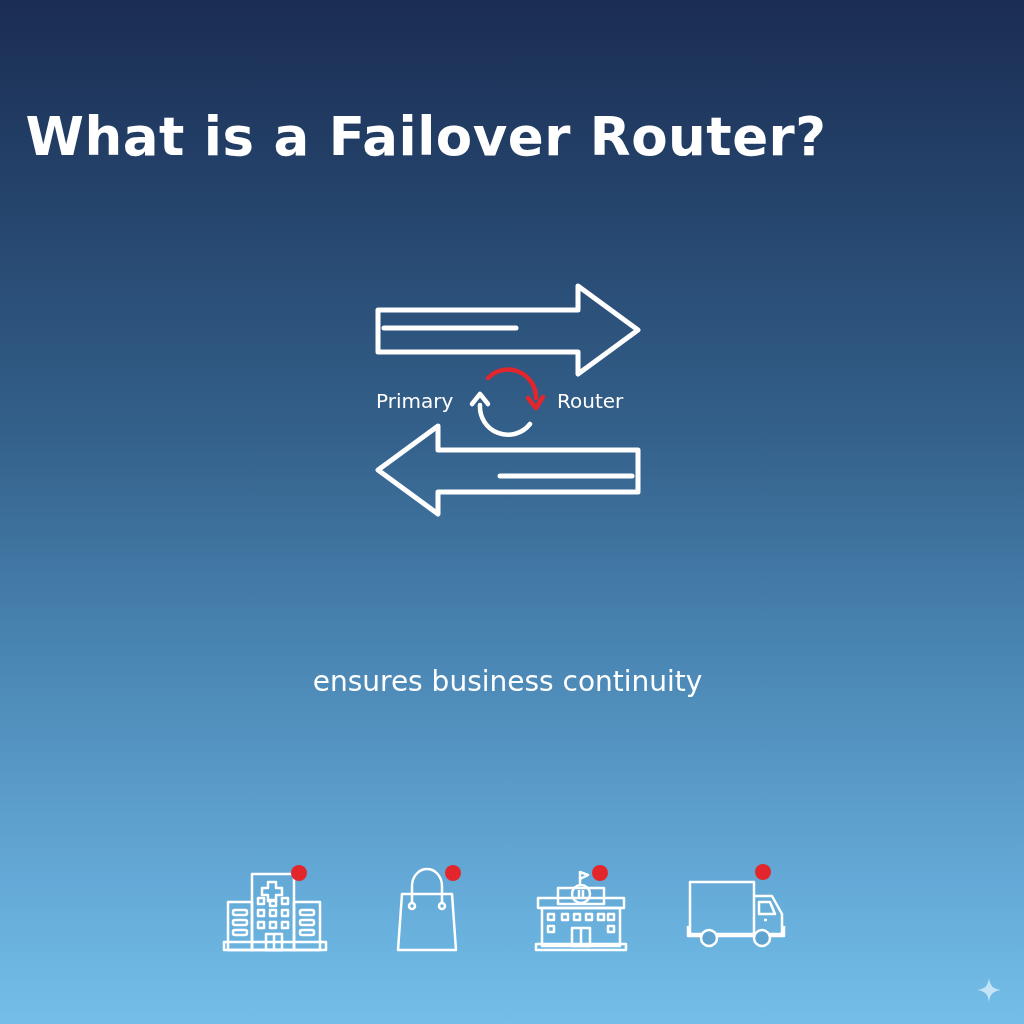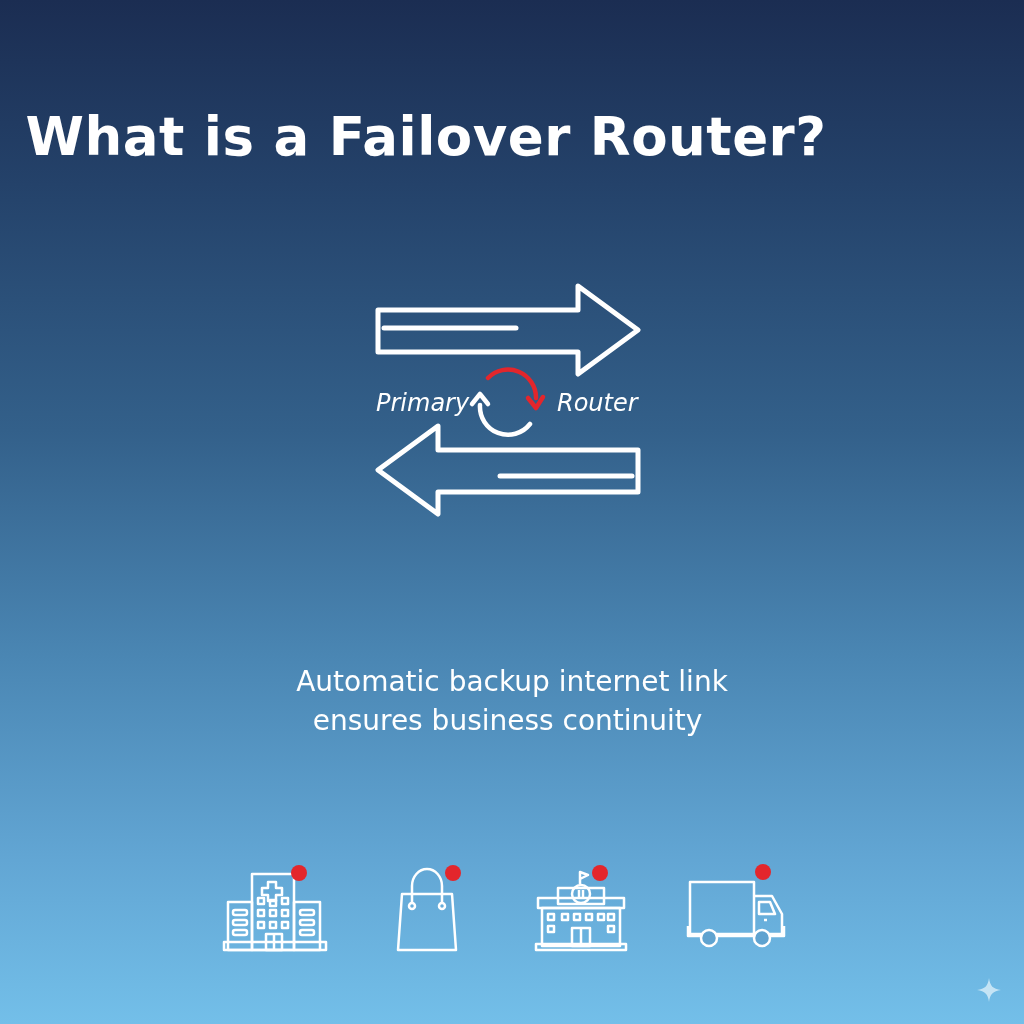--- a/index.html
+++ b/index.html
@@ -8,21 +8,21 @@
       background: linear-gradient(180deg, #1b2d52 0%, #24426a 18%, #33608a 42%, #4a86b3 64%, #62a6d4 84%, #73bfe9 100%);
       font-family: "DejaVu Sans", "Liberation Sans", sans-serif;
       color: #ffffff;
     }
     .title {
       position: absolute; top: 106px; left: 0; width: 852px; text-align: center;
       font-size: 53px; font-weight: bold; letter-spacing: 0.5px; margin: 0;
     }
     .diagram { position: absolute; left: 360px; top: 270px; width: 300px; height: 260px; }
     .diagram svg { position: absolute; left: 0; top: 0; }
-    .lbl { position: absolute; font-size: 24px; font-weight: normal; font-style: italic; }
+    .lbl { position: absolute; font-size: 20px; font-weight: normal; }
     .lbl-primary { left: 16px; top: 119px; }
     .lbl-backup { left: 197px; top: 119px; }
     .desc {
       position: absolute; top: 662px; left: 0; width: 1024px; text-align: center;
       font-size: 28px; line-height: 39px;
     }
     .desc div { white-space: pre; }
     .icons { position: absolute; top: 860px; left: 0; width: 1024px; height: 100px; }
     .icon { position: absolute; top: 0; }
     .sparkle { position: absolute; left: 976px; top: 977px; }
@@ -48,21 +48,20 @@
       <path d="M168 128 L176 138 L183 127" stroke="#e3262c" stroke-linejoin="round"></path>
       <path d="M170 154 A 28 28 0 0 1 120 135" stroke="#ffffff"></path>
       <path d="M112 134 L120 124 L128 134" stroke="#ffffff" stroke-linejoin="round"></path>
     </g>
   </svg>
   <span class="lbl lbl-primary">Primary</span>
   <span class="lbl lbl-backup">Router</span>
 </div>
 
 <div class="desc">
-  <div>Automatic backup internet link</div>
   <div>ensures business continuity </div>
 </div>
 
 <div class="icons">
 
   <svg class="icon" style="left:222px" width="110" height="96" viewBox="0 0 110 96">
     <g fill="none" stroke="#fff" stroke-width="2.5" stroke-linejoin="round">
       <rect x="30" y="14" width="42" height="76"></rect>
       <rect x="6" y="42" width="24" height="48"></rect>
       <rect x="72" y="42" width="26" height="48"></rect>

